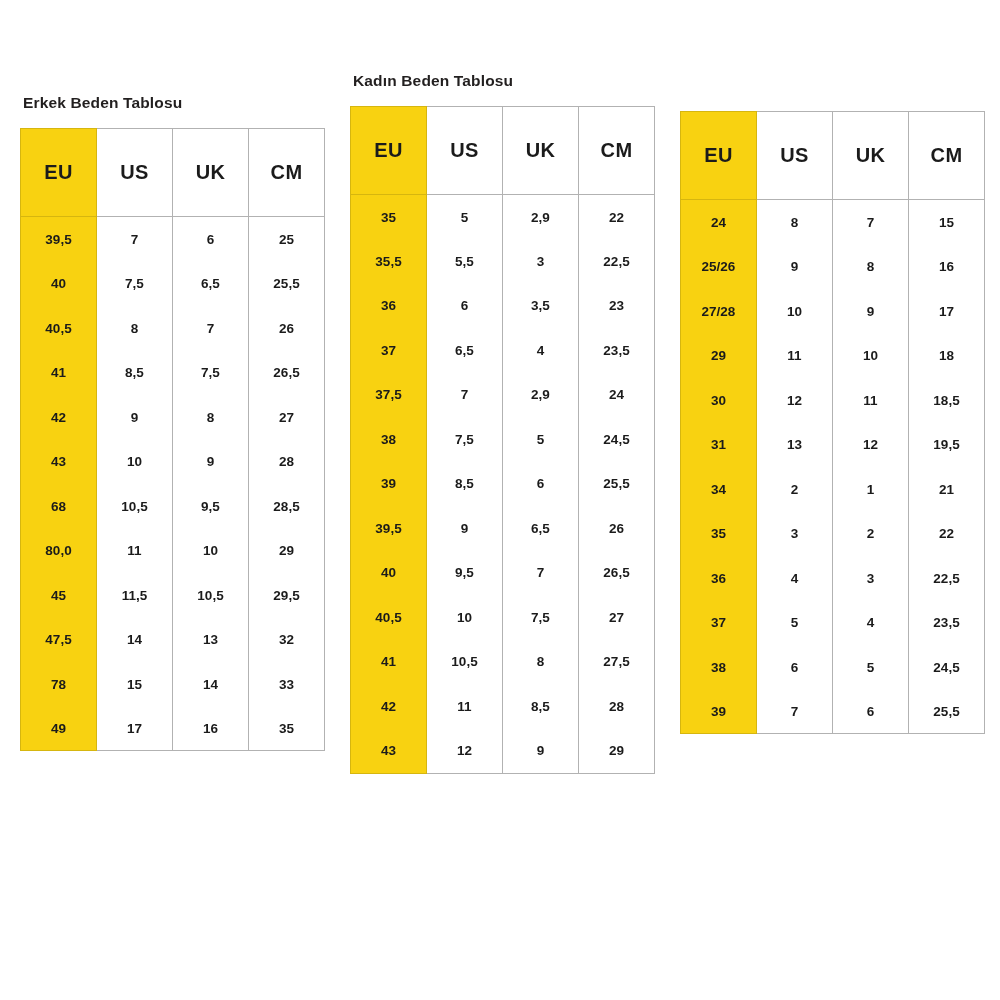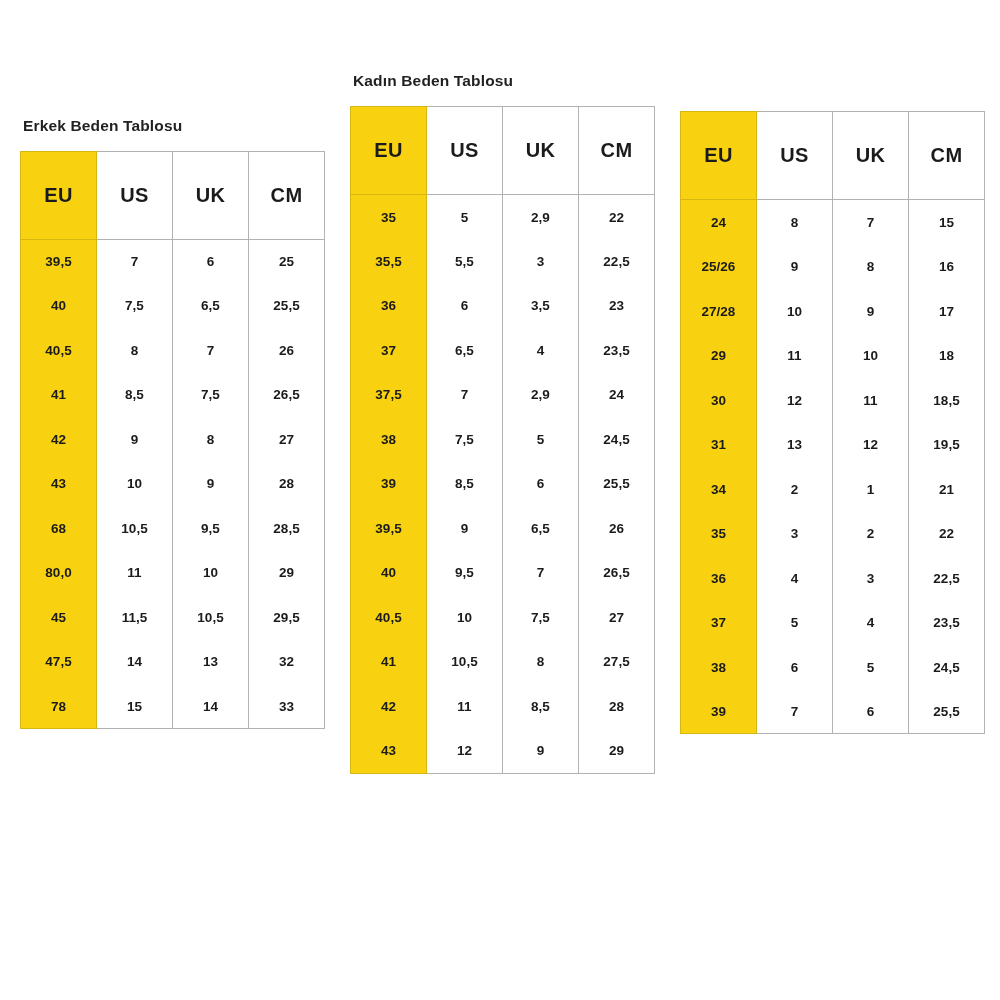--- a/index.html
+++ b/index.html
@@ -161,20 +161,26 @@
               <td>14</td>
               <td>13</td>
               <td>32</td>
             </tr>
             <tr>
               <td class="col-eu">78</td>
               <td>15</td>
               <td>14</td>
               <td>33</td>
             </tr>
+            <tr>
+              <td class="col-eu">49</td>
+              <td>17</td>
+              <td>16</td>
+              <td>35</td>
+            </tr>
           </tbody>
         </table>
       </div>
       <div class="table-block">
         <div class="table-title">Kadın Beden Tablosu</div>
         <table class="size-table">
           <thead>
             <tr>
               <th class="col-eu">EU</th>
               <th>US</th>

